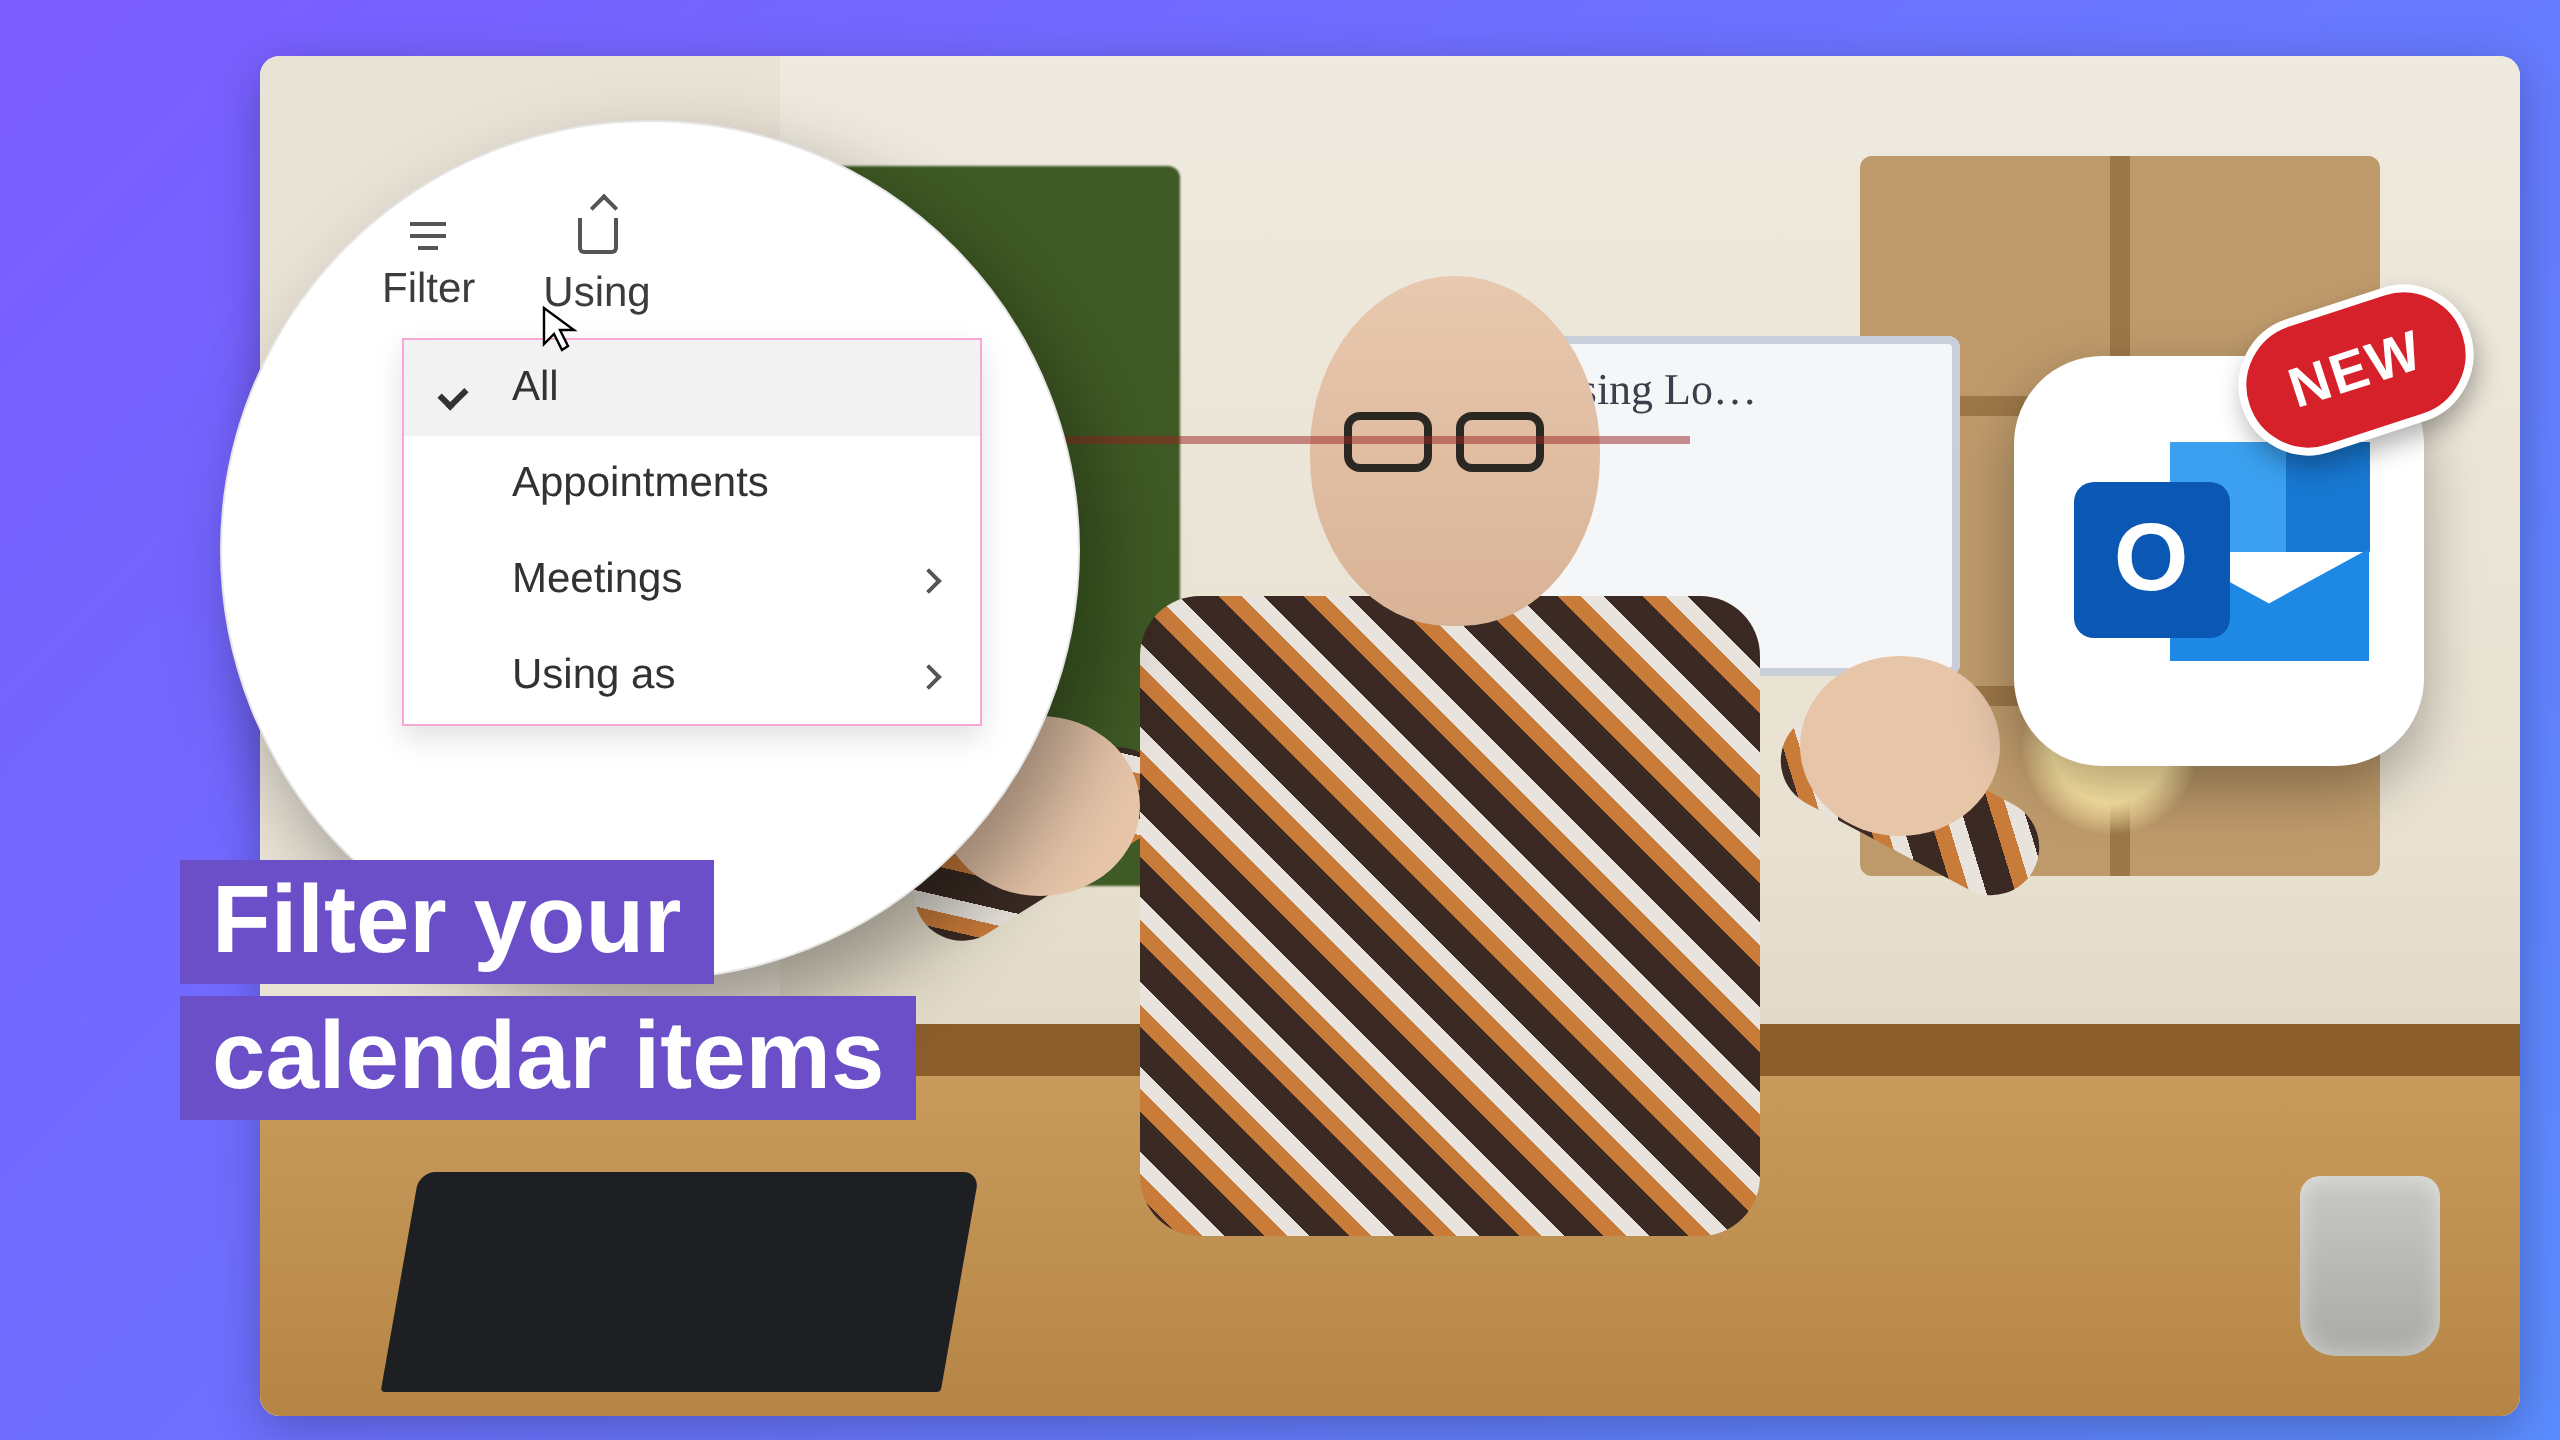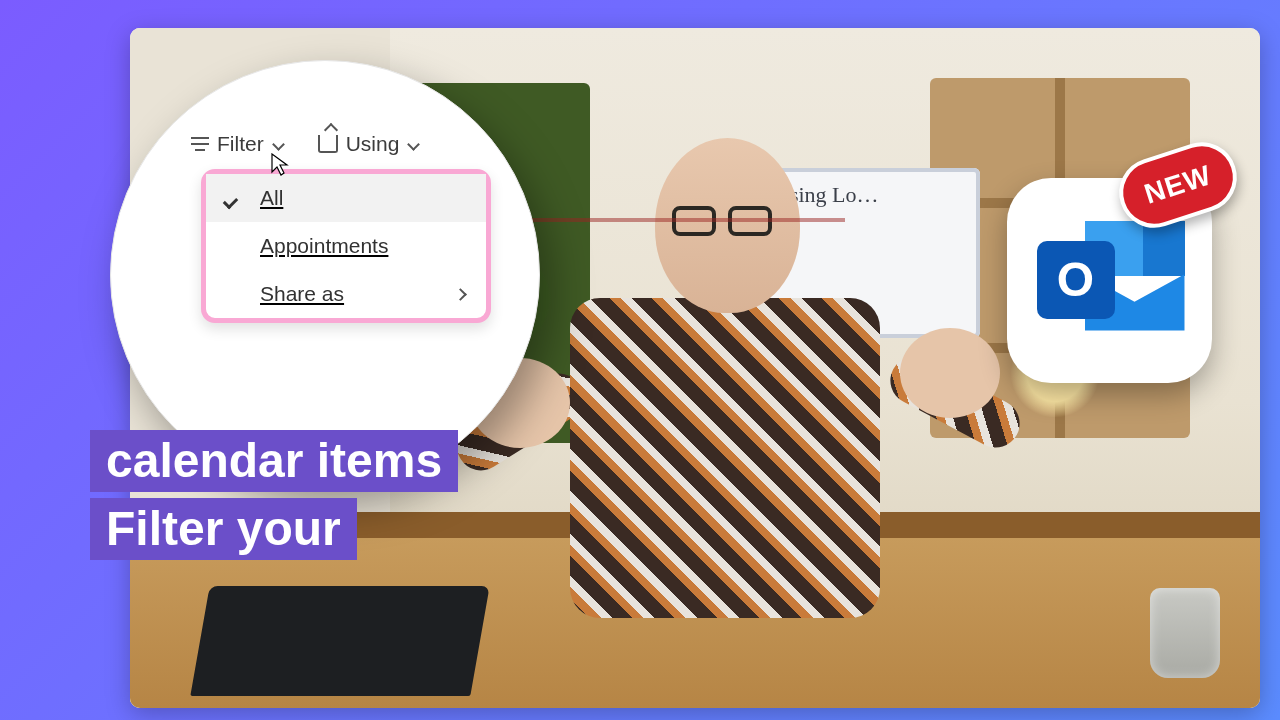--- a/index.html
+++ b/index.html
@@ -71,34 +71,34 @@
   
   .ui-circle{
     position:absolute; left:110px; top:60px; width:430px; height:430px;
     background:#fff; border-radius:50%;
     box-shadow:12px 18px 40px rgba(0,0,0,.35);
     overflow:hidden; border:1px solid #e6e6e6; z-index:3;
   }
   .ui-inner{position:absolute;inset:0;}
   .toolbar{position:absolute;top:62px;left:80px;right:30px;height:42px;display:flex;gap:34px;
            font-size:21px;color:#3c3c3c;align-items:center;}
-  .toolbar .btn{display:flex;align-items:center;gap:8px;cursor:pointer;}
+  .toolbar .btn{display:flex;align-items:center;gap:8px;cursor:pointer;flex-direction:column;}
   .icon-filter{width:18px;height:14px;display:inline-block;position:relative;}
   .icon-filter::before,.icon-filter::after{content:"";position:absolute;left:0;height:2px;background:#555;}
   .icon-filter::before{top:0;width:18px;box-shadow:0 6px 0 #555;}
   .icon-filter::after{top:12px;width:10px;left:4px;}
   .chev{width:12px;height:12px;display:inline-block;position:relative;}
   .chev::before{content:"";position:absolute;left:2px;top:2px;width:7px;height:7px;border-right:2px solid #555;border-bottom:2px solid #555;transform:rotate(45deg);}
   .chev.r::before{transform:rotate(-45deg);}
   .icon-share{width:20px;height:18px;display:inline-block;position:relative;border:2px solid #555;border-top:none;border-radius:0 0 3px 3px;}
   .icon-share::after{content:"";position:absolute;left:6px;top:-10px;width:8px;height:8px;border-top:2px solid #555;border-right:2px solid #555;transform:rotate(-45deg);}
   .cursor{position:absolute;top:92px;left:160px;width:18px;height:24px;z-index:4;}
   .cursor svg{display:block;}
-  .menu{position:absolute;top:108px;left:90px;width:290px;border:5px solid #f9a8d4;border-radius:14px;
-        background:#fff;box-shadow:0 6px 14px rgba(0,0,0,.12);text-decoration:underline;}
+  .menu{position:absolute;top:108px;left:90px;width:290px;border:1px solid #f9a8d4;border-radius:0;
+        background:#fff;box-shadow:0 6px 14px rgba(0,0,0,.12);}
   .menu-item{display:flex;align-items:center;justify-content:space-between;
              padding:12px 20px 12px 54px;font-size:21px;color:#323232;position:relative;cursor:pointer;}
   .menu-item.sel{background:#f2f2f2;}
   .menu-item .check{position:absolute;left:18px;top:50%;transform:translateY(-50%);
                     width:20px;height:16px;}
   .menu-item .check::before{content:"";position:absolute;left:2px;top:5px;width:6px;height:10px;
                     border-right:3px solid #333;border-bottom:3px solid #333;transform:rotate(45deg);}
   .red-line{position:absolute;top:218px;left:345px;width:500px;height:4px;background:#9a2321;opacity:.5;z-index:2;}
 
   
@@ -179,30 +179,34 @@
 
     <div id="filter-menu" class="menu">
         <div class="menu-item sel">
           <span class="check"></span>
           <span>All</span>
         </div>
         <div class="menu-item">
           <span>Appointments</span>
         </div>
         <div class="menu-item">
-          <span>Share as</span>
+          <span>Meetings</span>
           <span class="chev r"></span>
         </div>
+        <div class="menu-item">
+          <span>Using as</span>
+          <span class="chev r"></span>
+        </div>
       </div>
   </div>
 </div>
 
 <div class="caption">
+  <span>Filter your</span>
   <span>calendar items</span>
-  <span>Filter your</span>
 </div>
 
 <div class="app-badge">
   <div class="outlook">
     <div class="tile t1"></div>
       <div class="tile t2"></div>
     <div class="env"></div>
     <div class="square">O</div>
   </div>
 </div>

